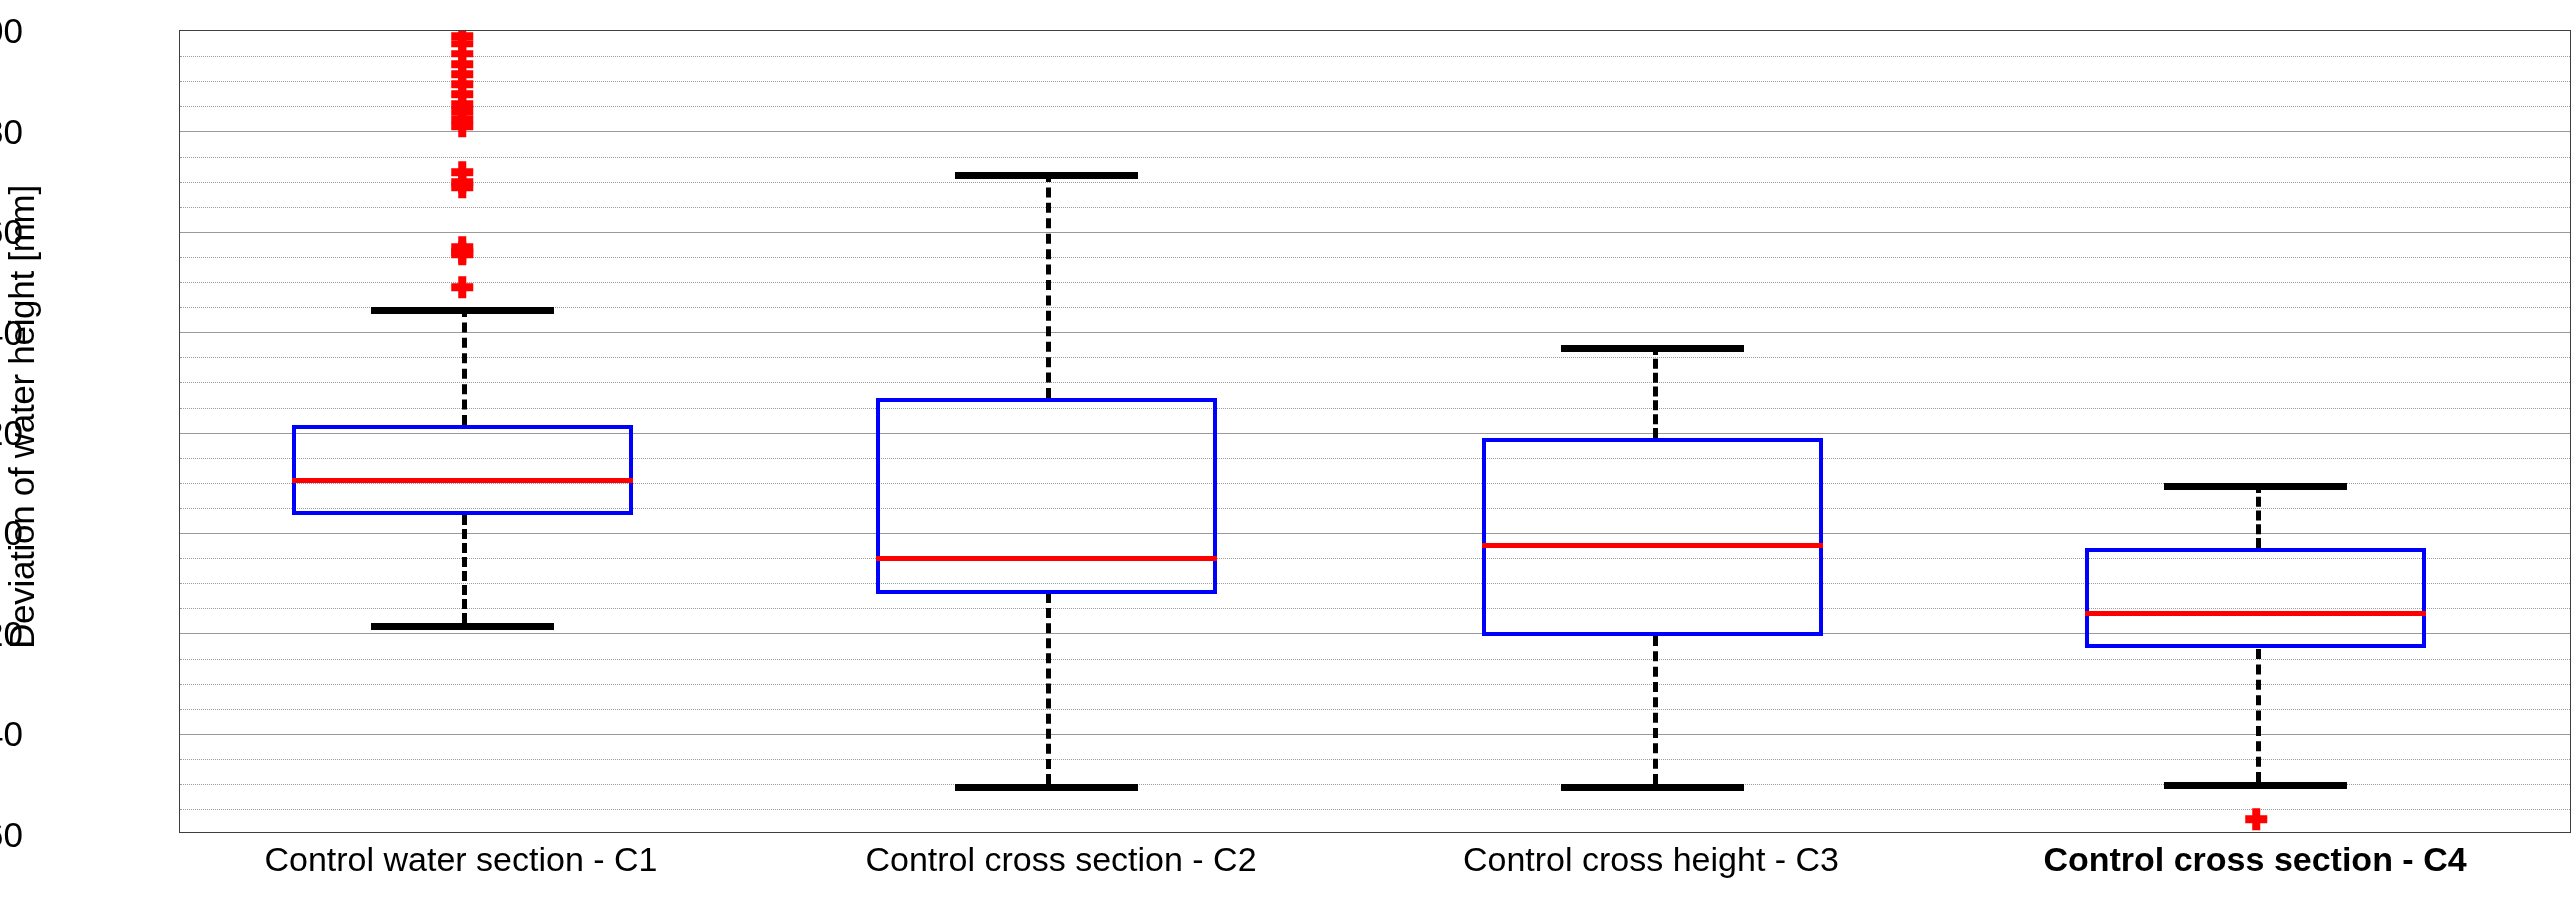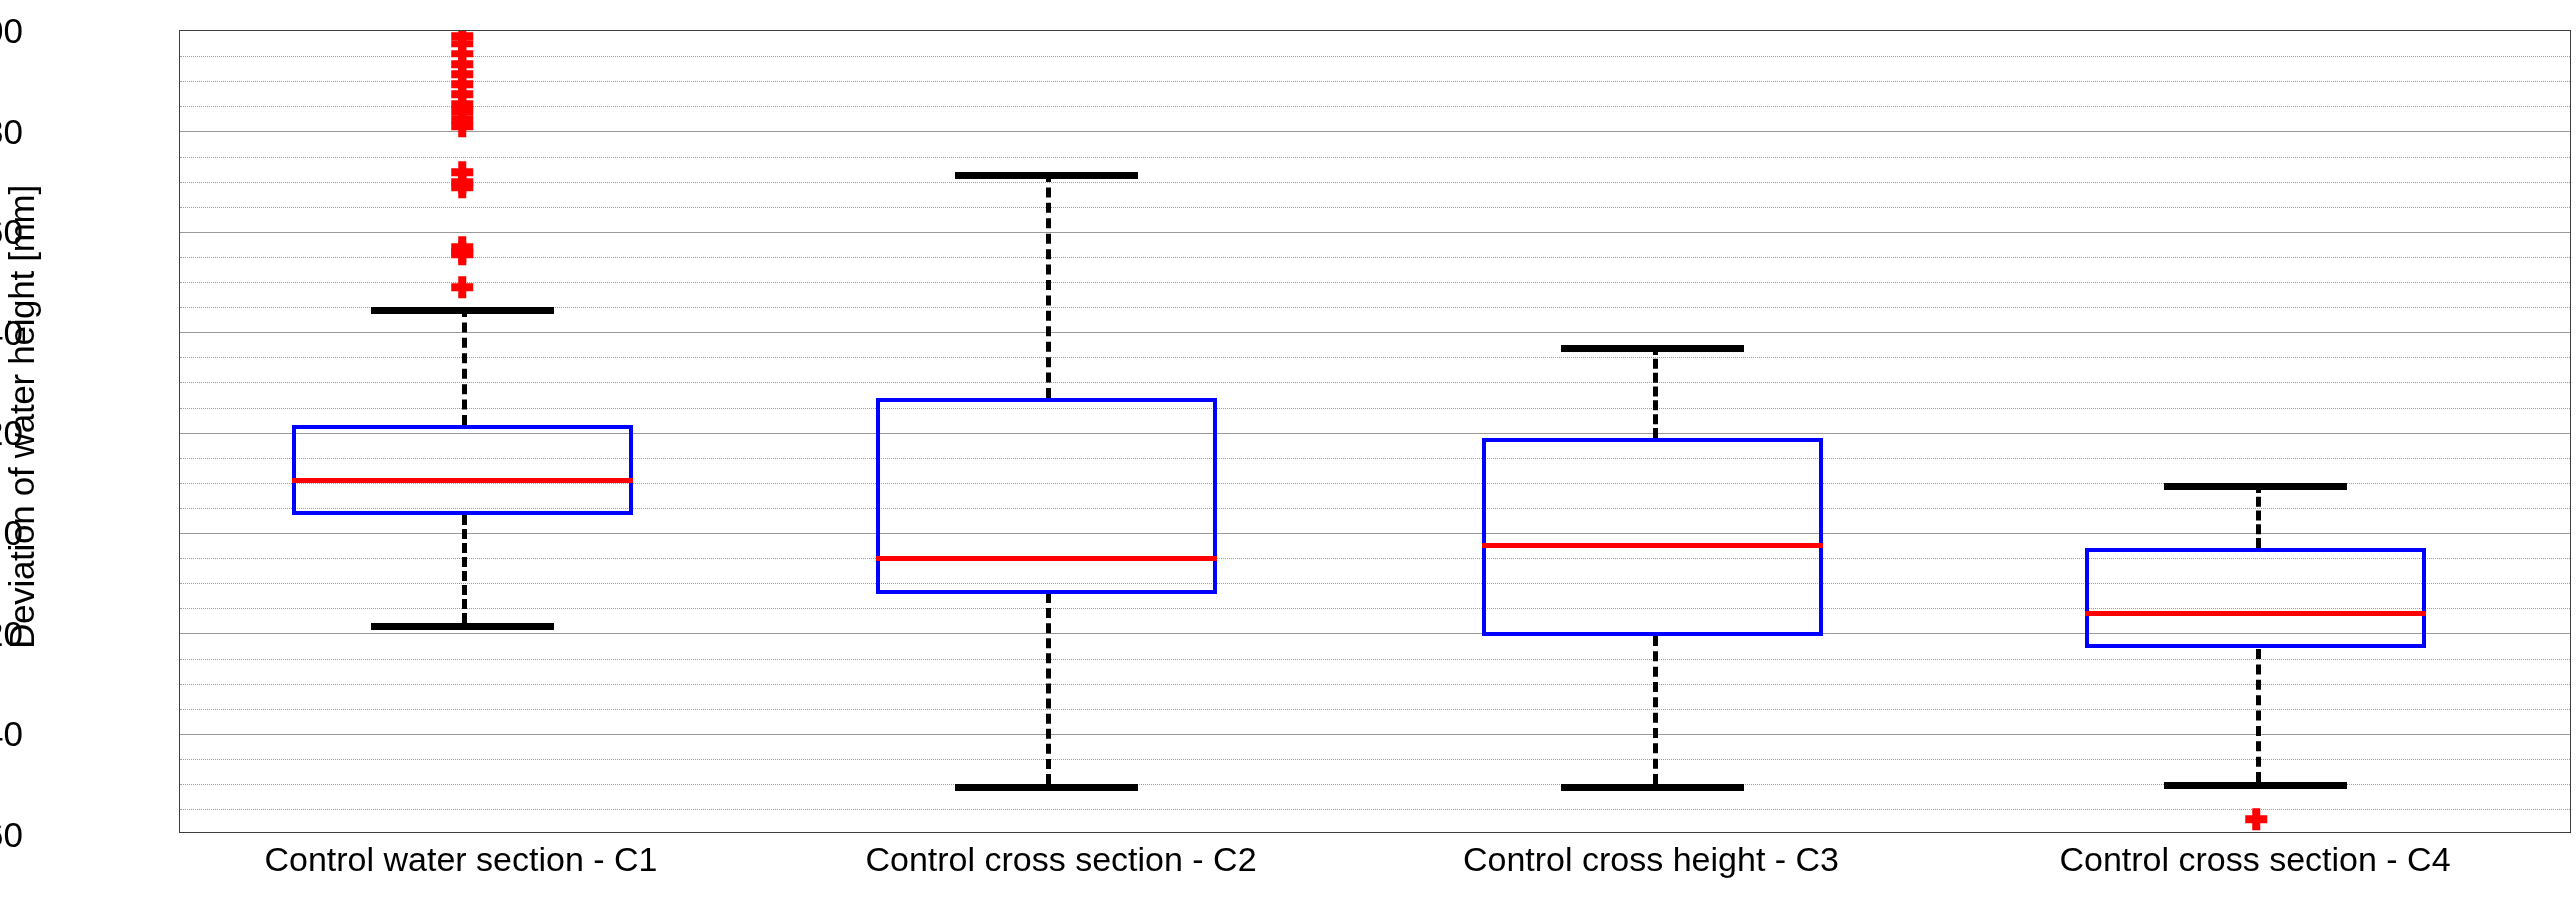--- a/index.html
+++ b/index.html
@@ -209,17 +209,17 @@
           <div class="median" style="left: 1905px; width: 341px; top: 580px;"></div>
           <div class="outlier" style="left: 2076px; top: 788px;"></div>
         </div>
       </div>
   </div>
 
   <div id="xcats">
       <div class="xcat" style="left: 461px;">Control water section - C1</div>
       <div class="xcat" style="left: 1045px; margin-left: 16px;">Control cross section - C2</div>
       <div class="xcat" style="left: 1651px;">Control cross height - C3</div>
-      <div class="xcat" style="left: 2255px;">Control cross section - C4</div>
+      <div class="xcat" style="left: 2255px; font-weight: bold;">Control cross section - C4</div>
     </div>
 
 </div>
 
 
 </body></html>

